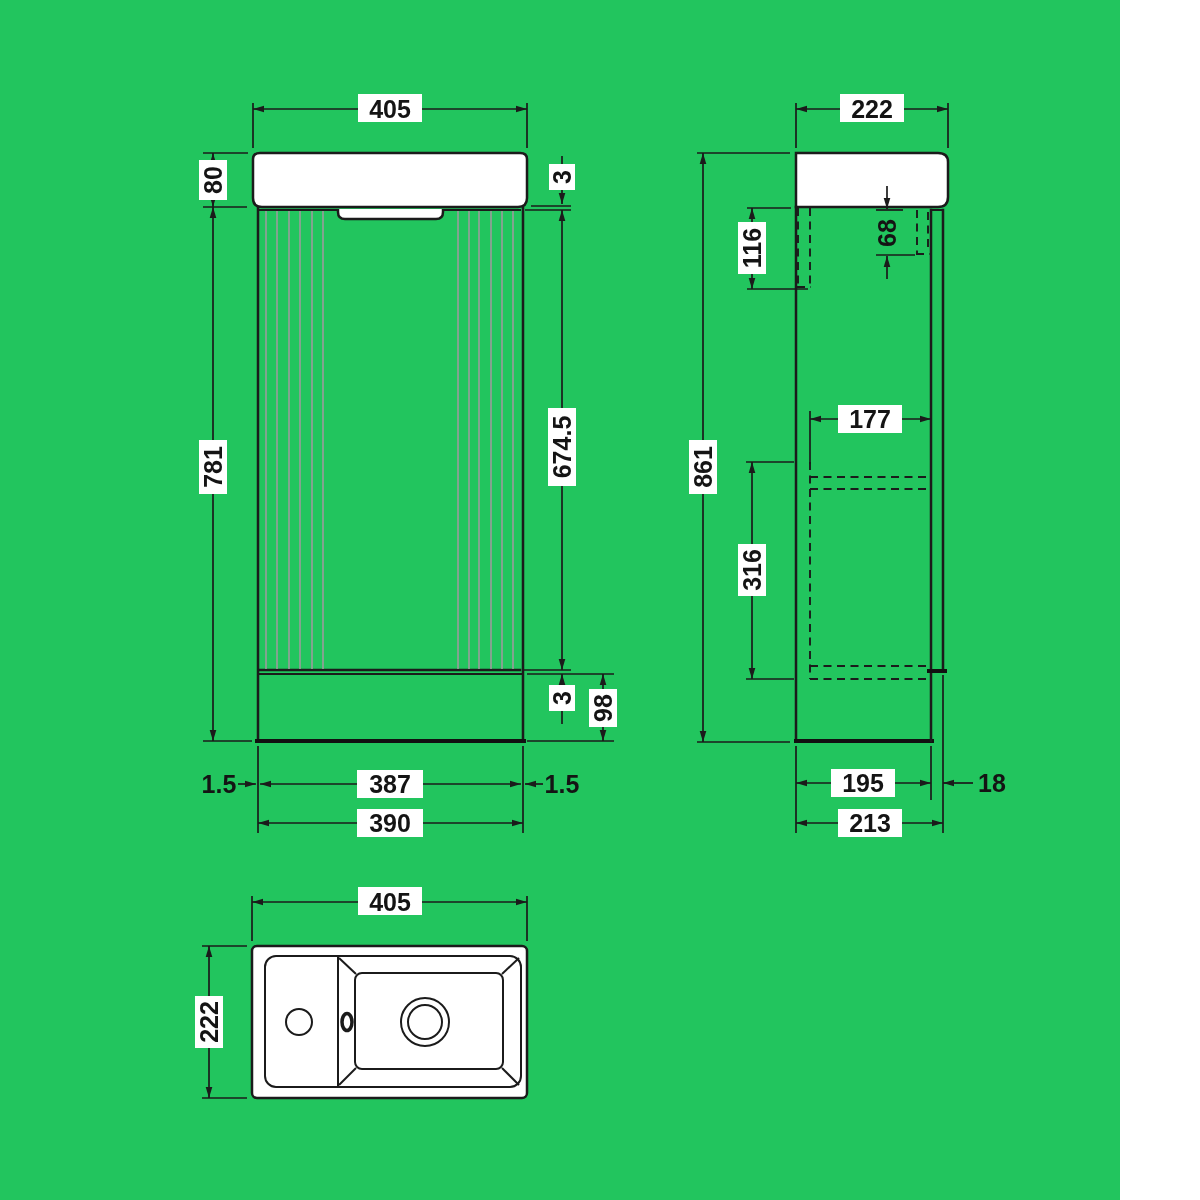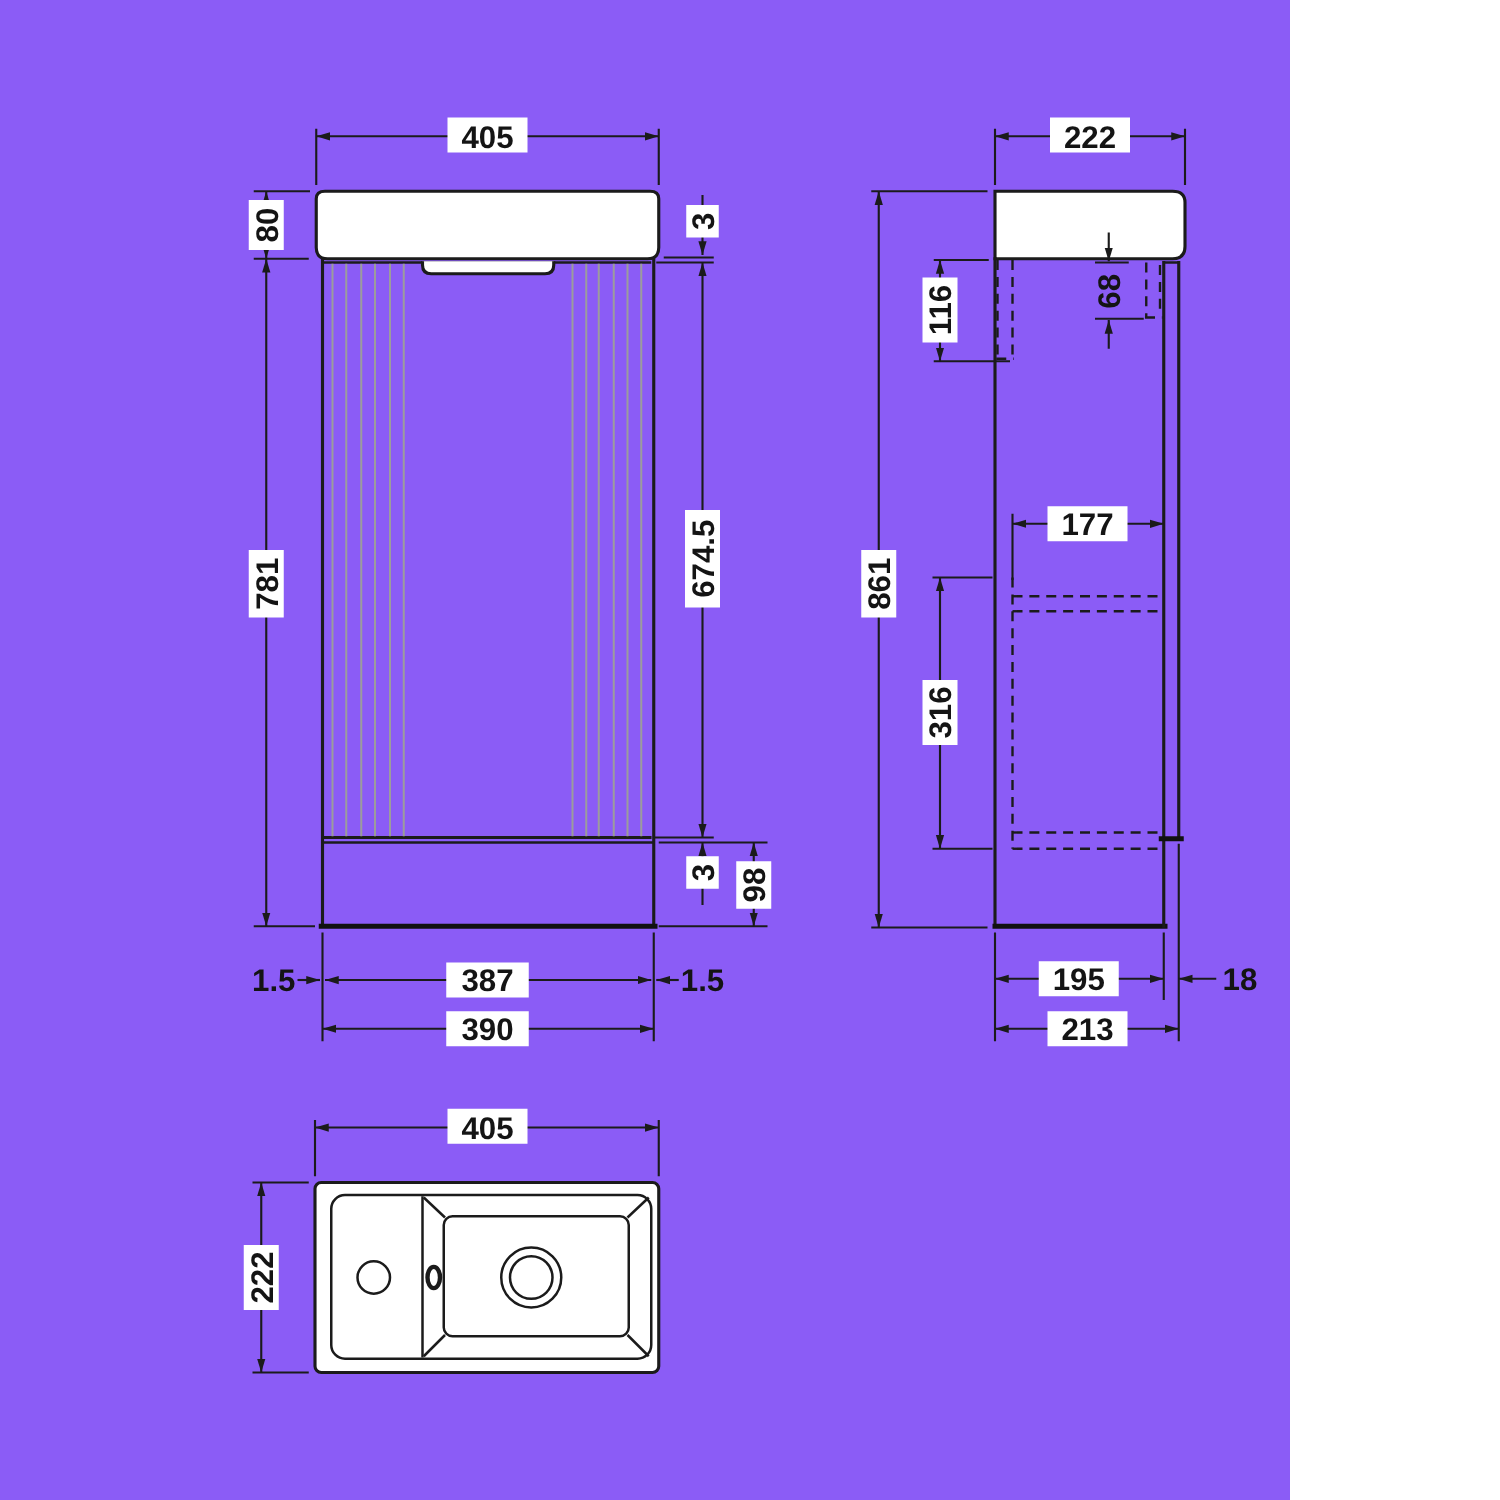--- a/index.html
+++ b/index.html
@@ -1,16 +1,16 @@
 <!DOCTYPE html>
 <html><head>
 <meta charset="utf-8">
 <style>
   html,body{margin:0;padding:0;background:#ffffff;}
-  .stage{position:relative;width:1032px;height:1200px;background:#8b5cf6;overflow:hidden;}
+  .stage{position:relative;width:1120px;height:1200px;background:#22c55e;overflow:hidden;}
   svg{display:block;}
   
   .ol   {stroke:#1b1b1b;stroke-width:2.5;fill:none;stroke-linecap:square;}
   .olf  {stroke:#1b1b1b;stroke-width:2.5;fill:#ffffff;}
   .thick{stroke:#111111;stroke-width:4;fill:none;stroke-linecap:square;}
   .thin {stroke:#1b1b1b;stroke-width:2;fill:none;}
   .dim  {stroke:#1b1b1b;stroke-width:1.7;fill:none;}
   .dash {stroke:#1b1b1b;stroke-width:1.9;fill:none;stroke-dasharray:8 5.5;}
   .flute{stroke:#9c9c9c;stroke-width:1.6;fill:none;}
   .halo {fill:#ffffff;}

